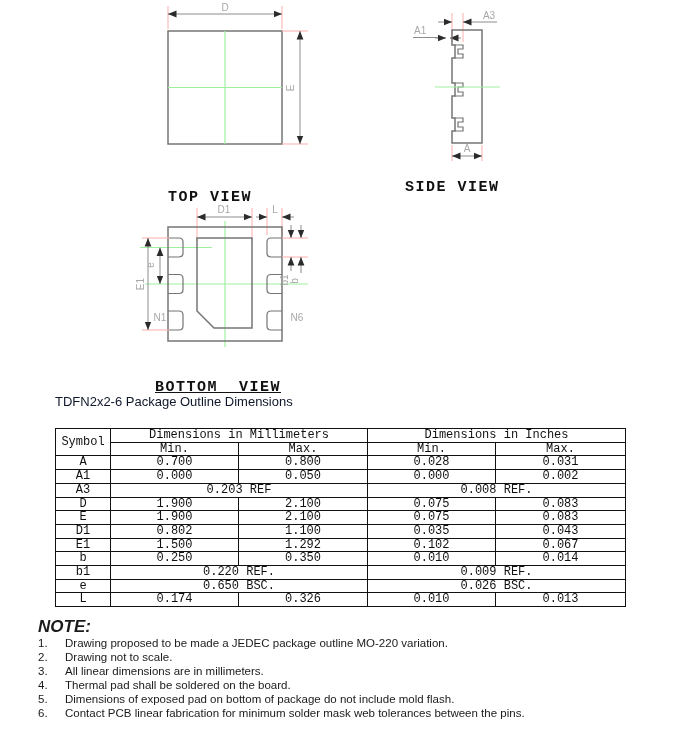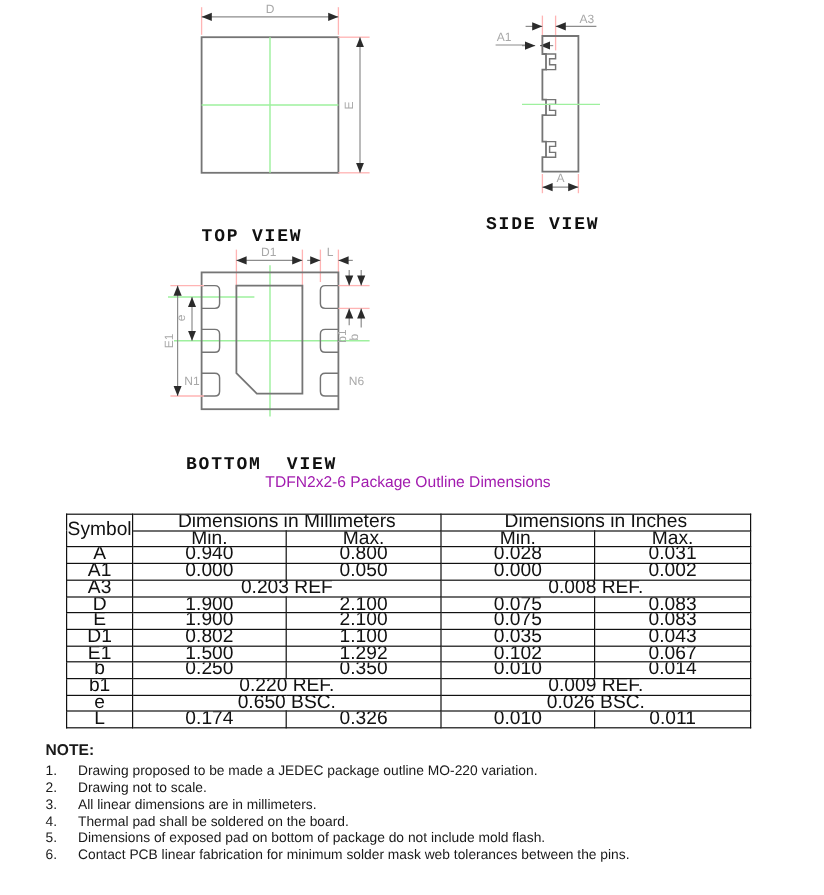--- a/index.html
+++ b/index.html
@@ -8,26 +8,26 @@
   
   .ext{stroke:#ffb4b4;stroke-width:1.1;fill:none;}
   .dim{stroke:#8c8c8c;stroke-width:1;fill:none;}
   .cl{stroke:#9ef09e;stroke-width:1.2;fill:none;}
   .outline{stroke:#757575;stroke-width:1.5;fill:none;}
   .thin-outline{stroke:#757575;stroke-width:1.2;fill:none;}
   .dlabel{font-family:"Liberation Sans",sans-serif;font-size:10px;fill:#a8a8a8;}
   
   .caption{position:absolute;font-family:"Liberation Mono",monospace;font-weight:bold;font-size:15px;letter-spacing:1.5px;color:#111;white-space:pre;margin-top:27px;}
   
-  .title{position:absolute;left:55px;top:394px;width:570px;text-align:center;font-size:13px;color:#a21caf;}
-  
-  table.dims{position:absolute;left:55px;top:428px;width:571px;border-collapse:collapse;table-layout:fixed;font-size:16px;color:#111;}
+  .title{position:absolute;left:55px;top:394px;width:570px;text-align:left;font-size:13px;color:#0f172a;}
+  
+  table.dims{position:absolute;left:55px;top:428px;width:571px;border-collapse:collapse;table-layout:fixed;font-size:12px;color:#111;font-family:Liberation Mono, monospace;}
   table.dims td{border:1px solid #111;text-align:center;padding:0;height:12.7px;line-height:12.7px;overflow:hidden;white-space:nowrap;}
   
-  .note-heading{position:absolute;left:38px;top:617px;font-size:13px;font-weight:bold;color:#1a1a1a;}
+  .note-heading{position:absolute;left:38px;top:617px;font-size:17px;font-weight:bold;color:#1a1a1a;font-style:italic;}
   .notes{position:absolute;left:38px;top:636px;font-size:11.5px;color:#1a1a1a;}
   .note-row{display:flex;line-height:14px;}
   .note-num{width:27px;flex:0 0 27px;}
   .note-text{flex:1;}
 </style>
 </head>
 <body>
 
 <svg class="abs" style="left:130px;top:0px;" width="200" height="190" viewBox="0 0 200 190">
   <defs>
@@ -128,21 +128,21 @@
   <line class="dim" x1="171" y1="30" x2="171" y2="43" marker-end="url(#ah3)"></line>
   <line class="dim" x1="171" y1="76" x2="171" y2="62" marker-end="url(#ah3)"></line>
   <line class="dim" x1="181" y1="30" x2="181" y2="43" marker-end="url(#ah3)"></line>
   <line class="dim" x1="181" y1="78" x2="181" y2="62" marker-end="url(#ah3)"></line>
   <text class="dlabel" x="168" y="85" text-anchor="middle" transform="rotate(-90 168 85)">b1</text>
   <text class="dlabel" x="178" y="86" text-anchor="middle" transform="rotate(-90 178 86)">b</text>
 
   <text class="dlabel" x="40" y="126" text-anchor="middle">N1</text>
   <text class="dlabel" x="177" y="126" text-anchor="middle">N6</text>
 </svg>
-<div class="caption" style="left:155px;top:352px;width:158px;">BOTTOM  VIEW</div>
+<div class="caption" style="left:155px;top:352px;width:158px;text-decoration:underline;">BOTTOM  VIEW</div>
 
 <div class="title">TDFN2x2-6 Package Outline Dimensions</div>
 
 <table class="dims">
   <colgroup>
     <col style="width:55px">
       <col style="width:128px">
       <col style="width:129px">
       <col style="width:128px">
       <col style="width:130px">
@@ -156,21 +156,21 @@
     <tr>
       <td>Min.</td>
       <td>Max.</td>
       <td>Min.</td>
       <td>Max.</td>
     </tr>
   </thead>
   <tbody id="dim-rows">
       <tr>
         <td>A</td>
-        <td>0.940</td>
+        <td>0.700</td>
         <td>0.800</td>
         <td>0.028</td>
         <td>0.031</td>
       </tr>
       <tr>
         <td>A1</td>
         <td>0.000</td>
         <td>0.050</td>
         <td>0.000</td>
         <td>0.002</td>
@@ -223,21 +223,21 @@
       <tr>
         <td>e</td>
         <td colspan="2">0.650 BSC.</td>
         <td colspan="2">0.026 BSC.</td>
       </tr>
       <tr>
         <td>L</td>
         <td>0.174</td>
         <td>0.326</td>
         <td>0.010</td>
-        <td>0.011</td>
+        <td>0.013</td>
       </tr>
     </tbody>
 </table>
 
 <div class="note-heading">NOTE:</div>
 <div class="notes" id="notes-list">
     <div class="note-row">
       <span class="note-num">1.</span>
       <span class="note-text">Drawing proposed to be made a JEDEC package outline MO-220 variation.</span>
     </div>

